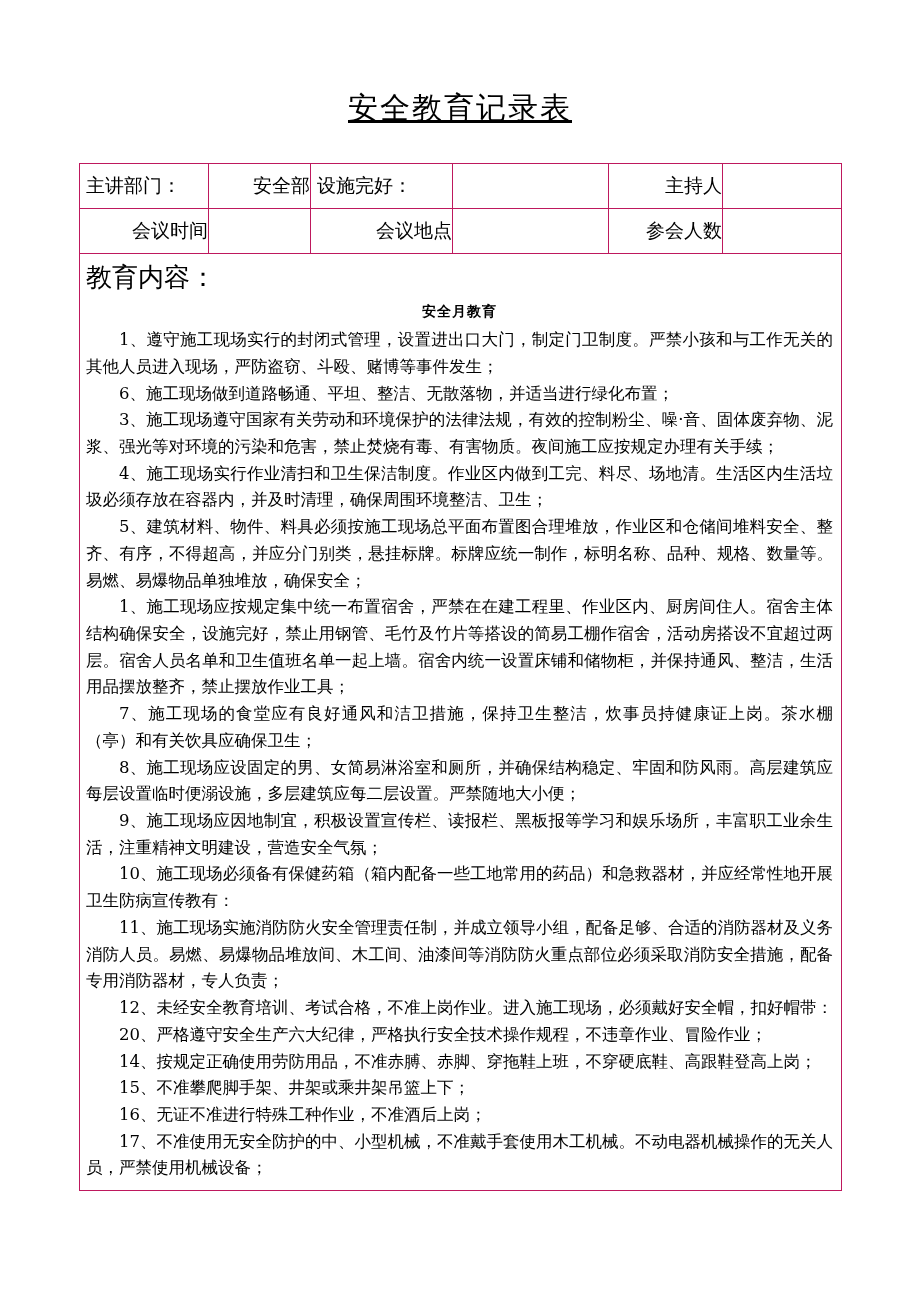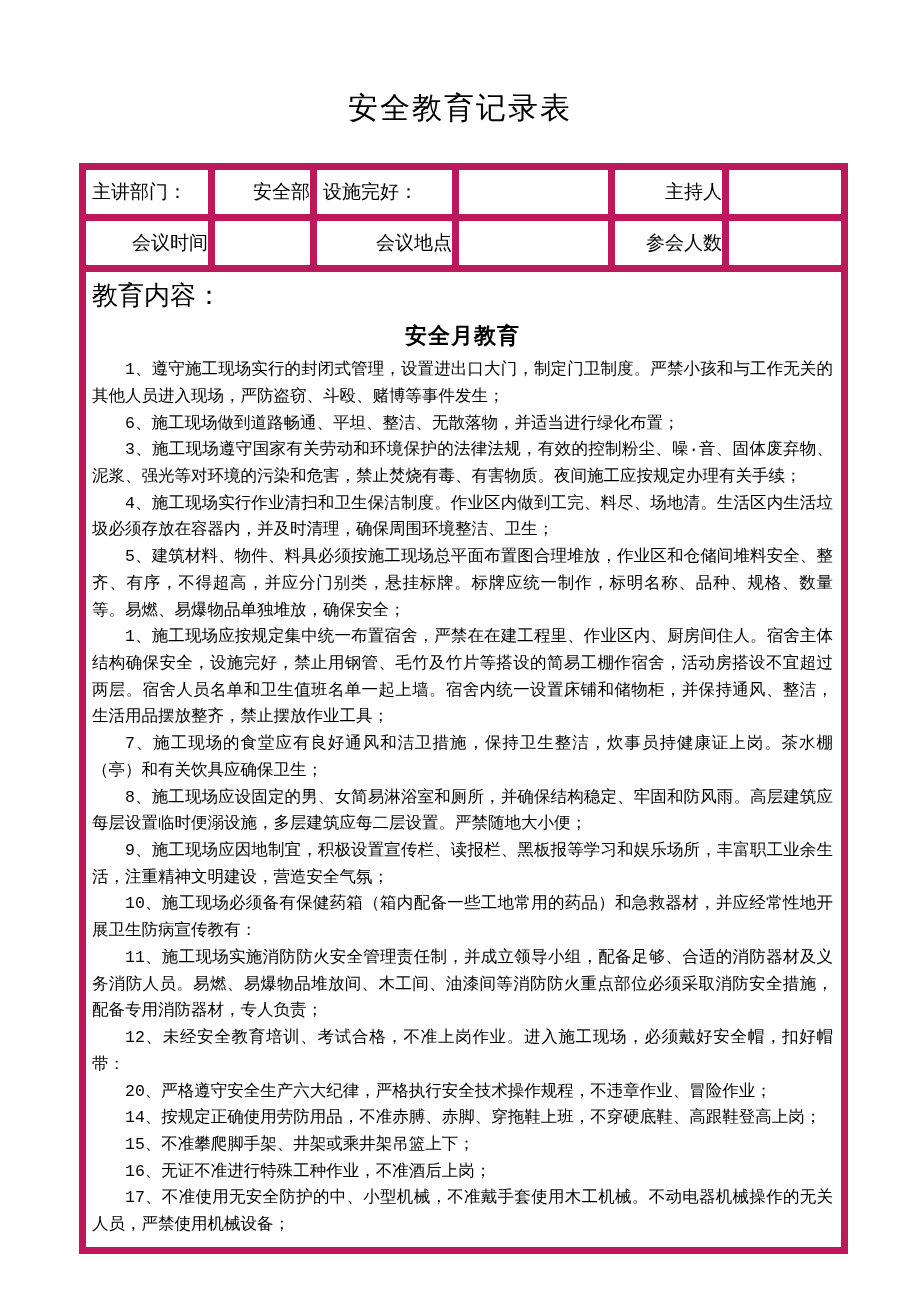--- a/index.html
+++ b/index.html
@@ -28,33 +28,34 @@
   .doc-title {
     position: absolute;
     left: 0;
     top: 88px;
     width: 920px;
     text-align: center;
     font-size: 30px;
     letter-spacing: 2px;
     font-weight: 400;
     font-family: "DejaVu Serif", "Liberation Serif", serif;
+    text-decoration: underline;
   }
 
   
   .main-table {
     position: absolute;
     left: 79px;
     top: 163px;
     width: 762px;
     border-collapse: collapse;
     table-layout: fixed;
   }
   .main-table td {
-    border: 7px solid #be185d;
+    border: 1px solid #be185d;
     padding: 0;
     vertical-align: middle;
   }
 
   .hdr-row td {
     height: 44px;
     font-size: 19px;
   }
   .cell-left {
     text-align: left;
@@ -71,31 +72,30 @@
   }
 
   .content-label {
     font-size: 26px;
     line-height: 1.35;
     margin: 0 0 2px 0;
   }
 
   .section-title {
     text-align: center;
-    font-size: 22px;
+    font-size: 14px;
     font-weight: bold;
     margin: 8px 0 6px 0;
     letter-spacing: 1px;
   }
 
   .body-list {
     margin: 0;
     padding: 0;
     list-style: none;
-    font-family: Liberation Mono, monospace;
   }
   .body-list li {
     font-size: 16.5px;
     line-height: 1.62;
     text-align: justify;
     text-justify: inter-ideograph;
     text-indent: 2em;
     margin: 0;
     padding: 0;
   }

